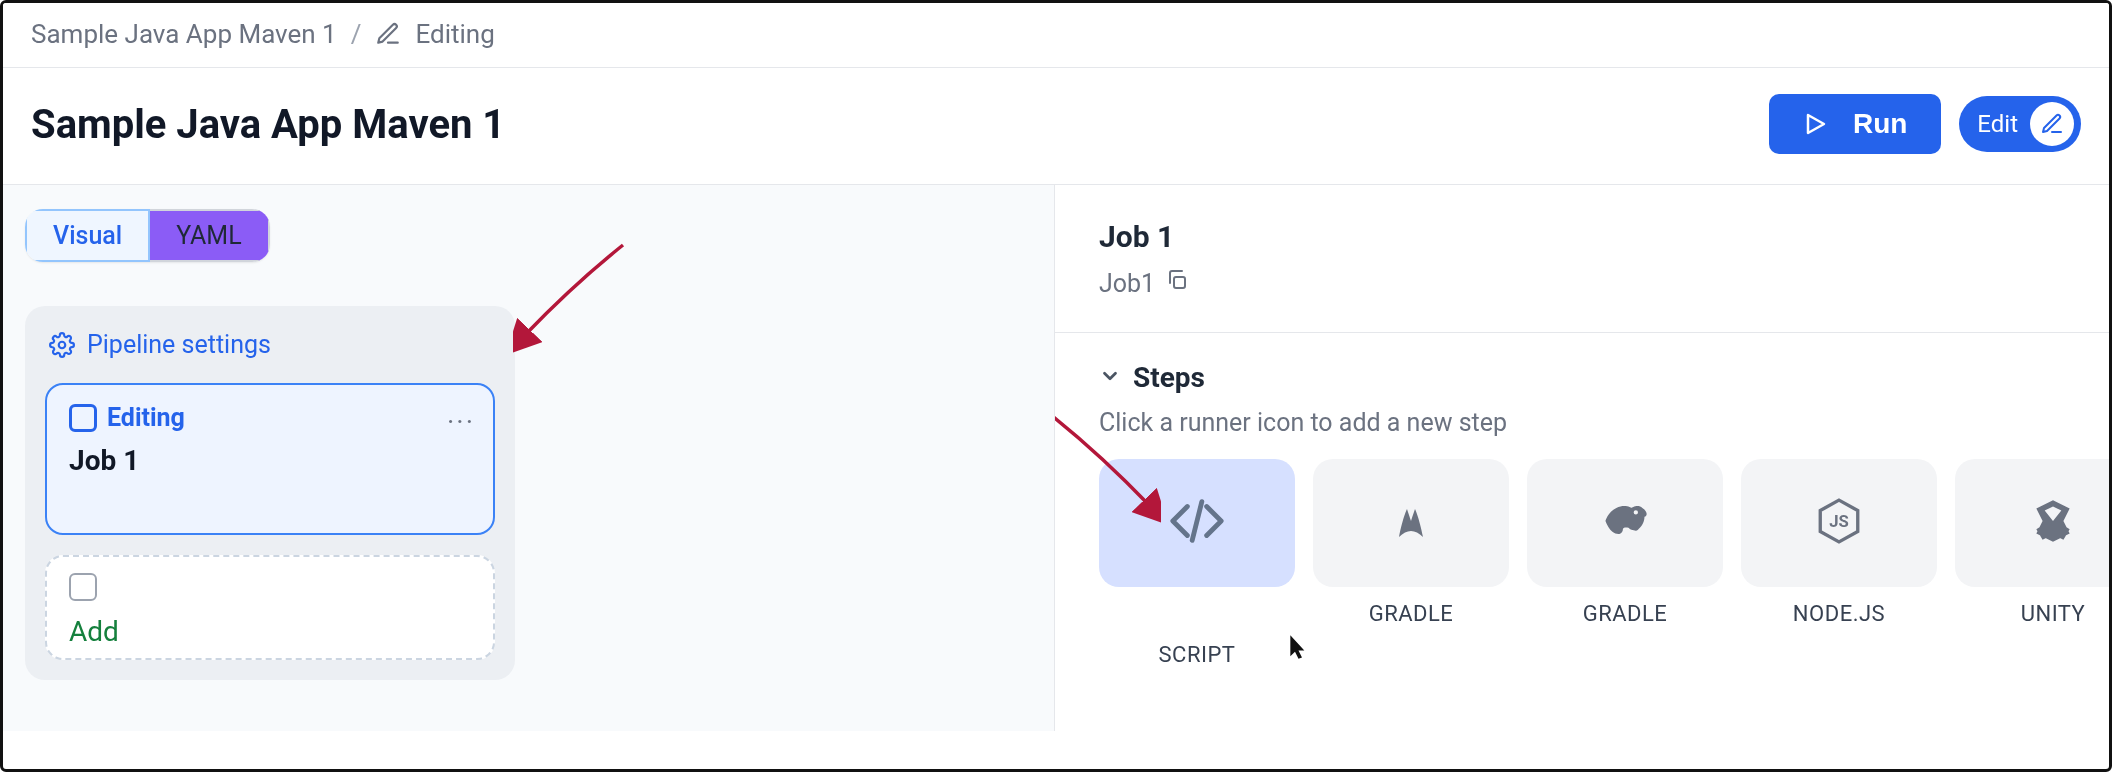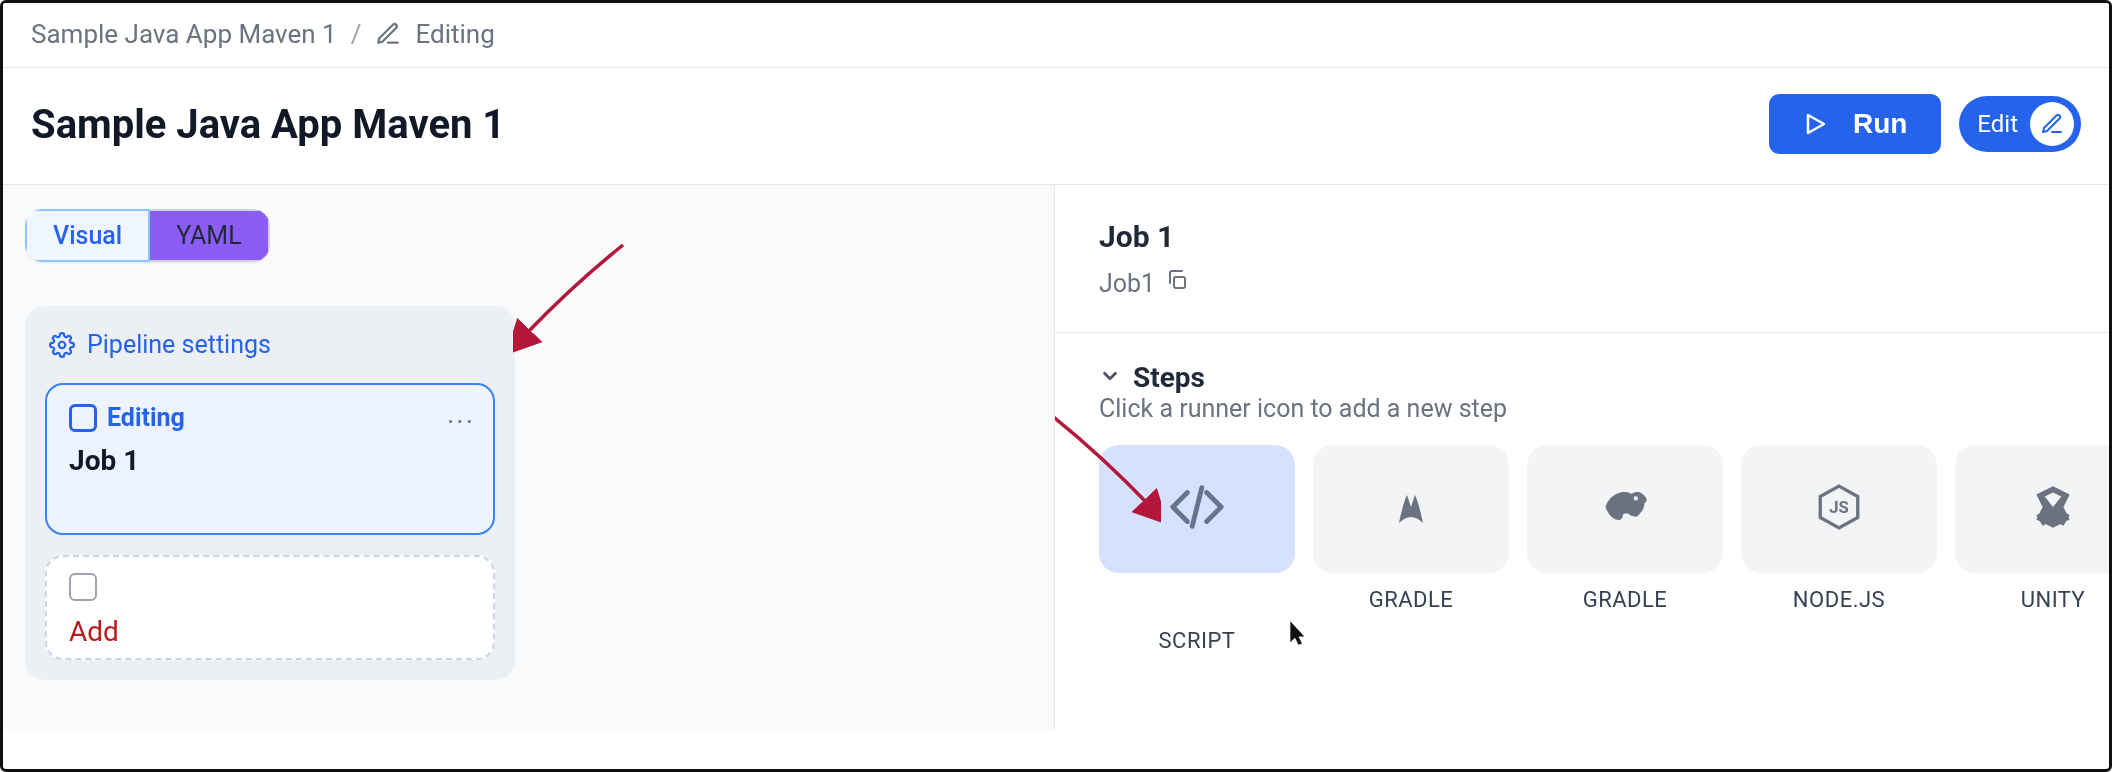--- a/index.html
+++ b/index.html
@@ -166,21 +166,21 @@
     margin-top: 20px;
     border: 2px dashed #cbd5e1;
     border-radius: 18px;
     background: #fff;
     padding: 16px 22px 10px;
   }
   .add-card .square-icon { color: #9ca3af; border-width: 2.5px; }
   .add-card .add-label {
     margin-top: 10px;
     font-size: 28px;
-    color: #b91c1c;
+    color: #15803d;
   }
   .arrow1 {
     position: absolute;
     top: 50px;
     left: 510px;
   }
   .right-panel {
     flex: 1;
     padding: 34px 44px;
     position: relative;
@@ -202,20 +202,21 @@
   }
   .steps-header {
     display: flex;
     align-items: center;
     gap: 12px;
     font-size: 28px;
     font-weight: 700;
   }
   .steps-header .chev { color: #4b5563; }
   .steps-hint {
+    margin-top: 14px;
     color: #6b7280;
     font-size: 25px;
   }
   .runners {
     margin-top: 22px;
     display: flex;
     gap: 18px;
   }
   .runner {
     width: 196px;

